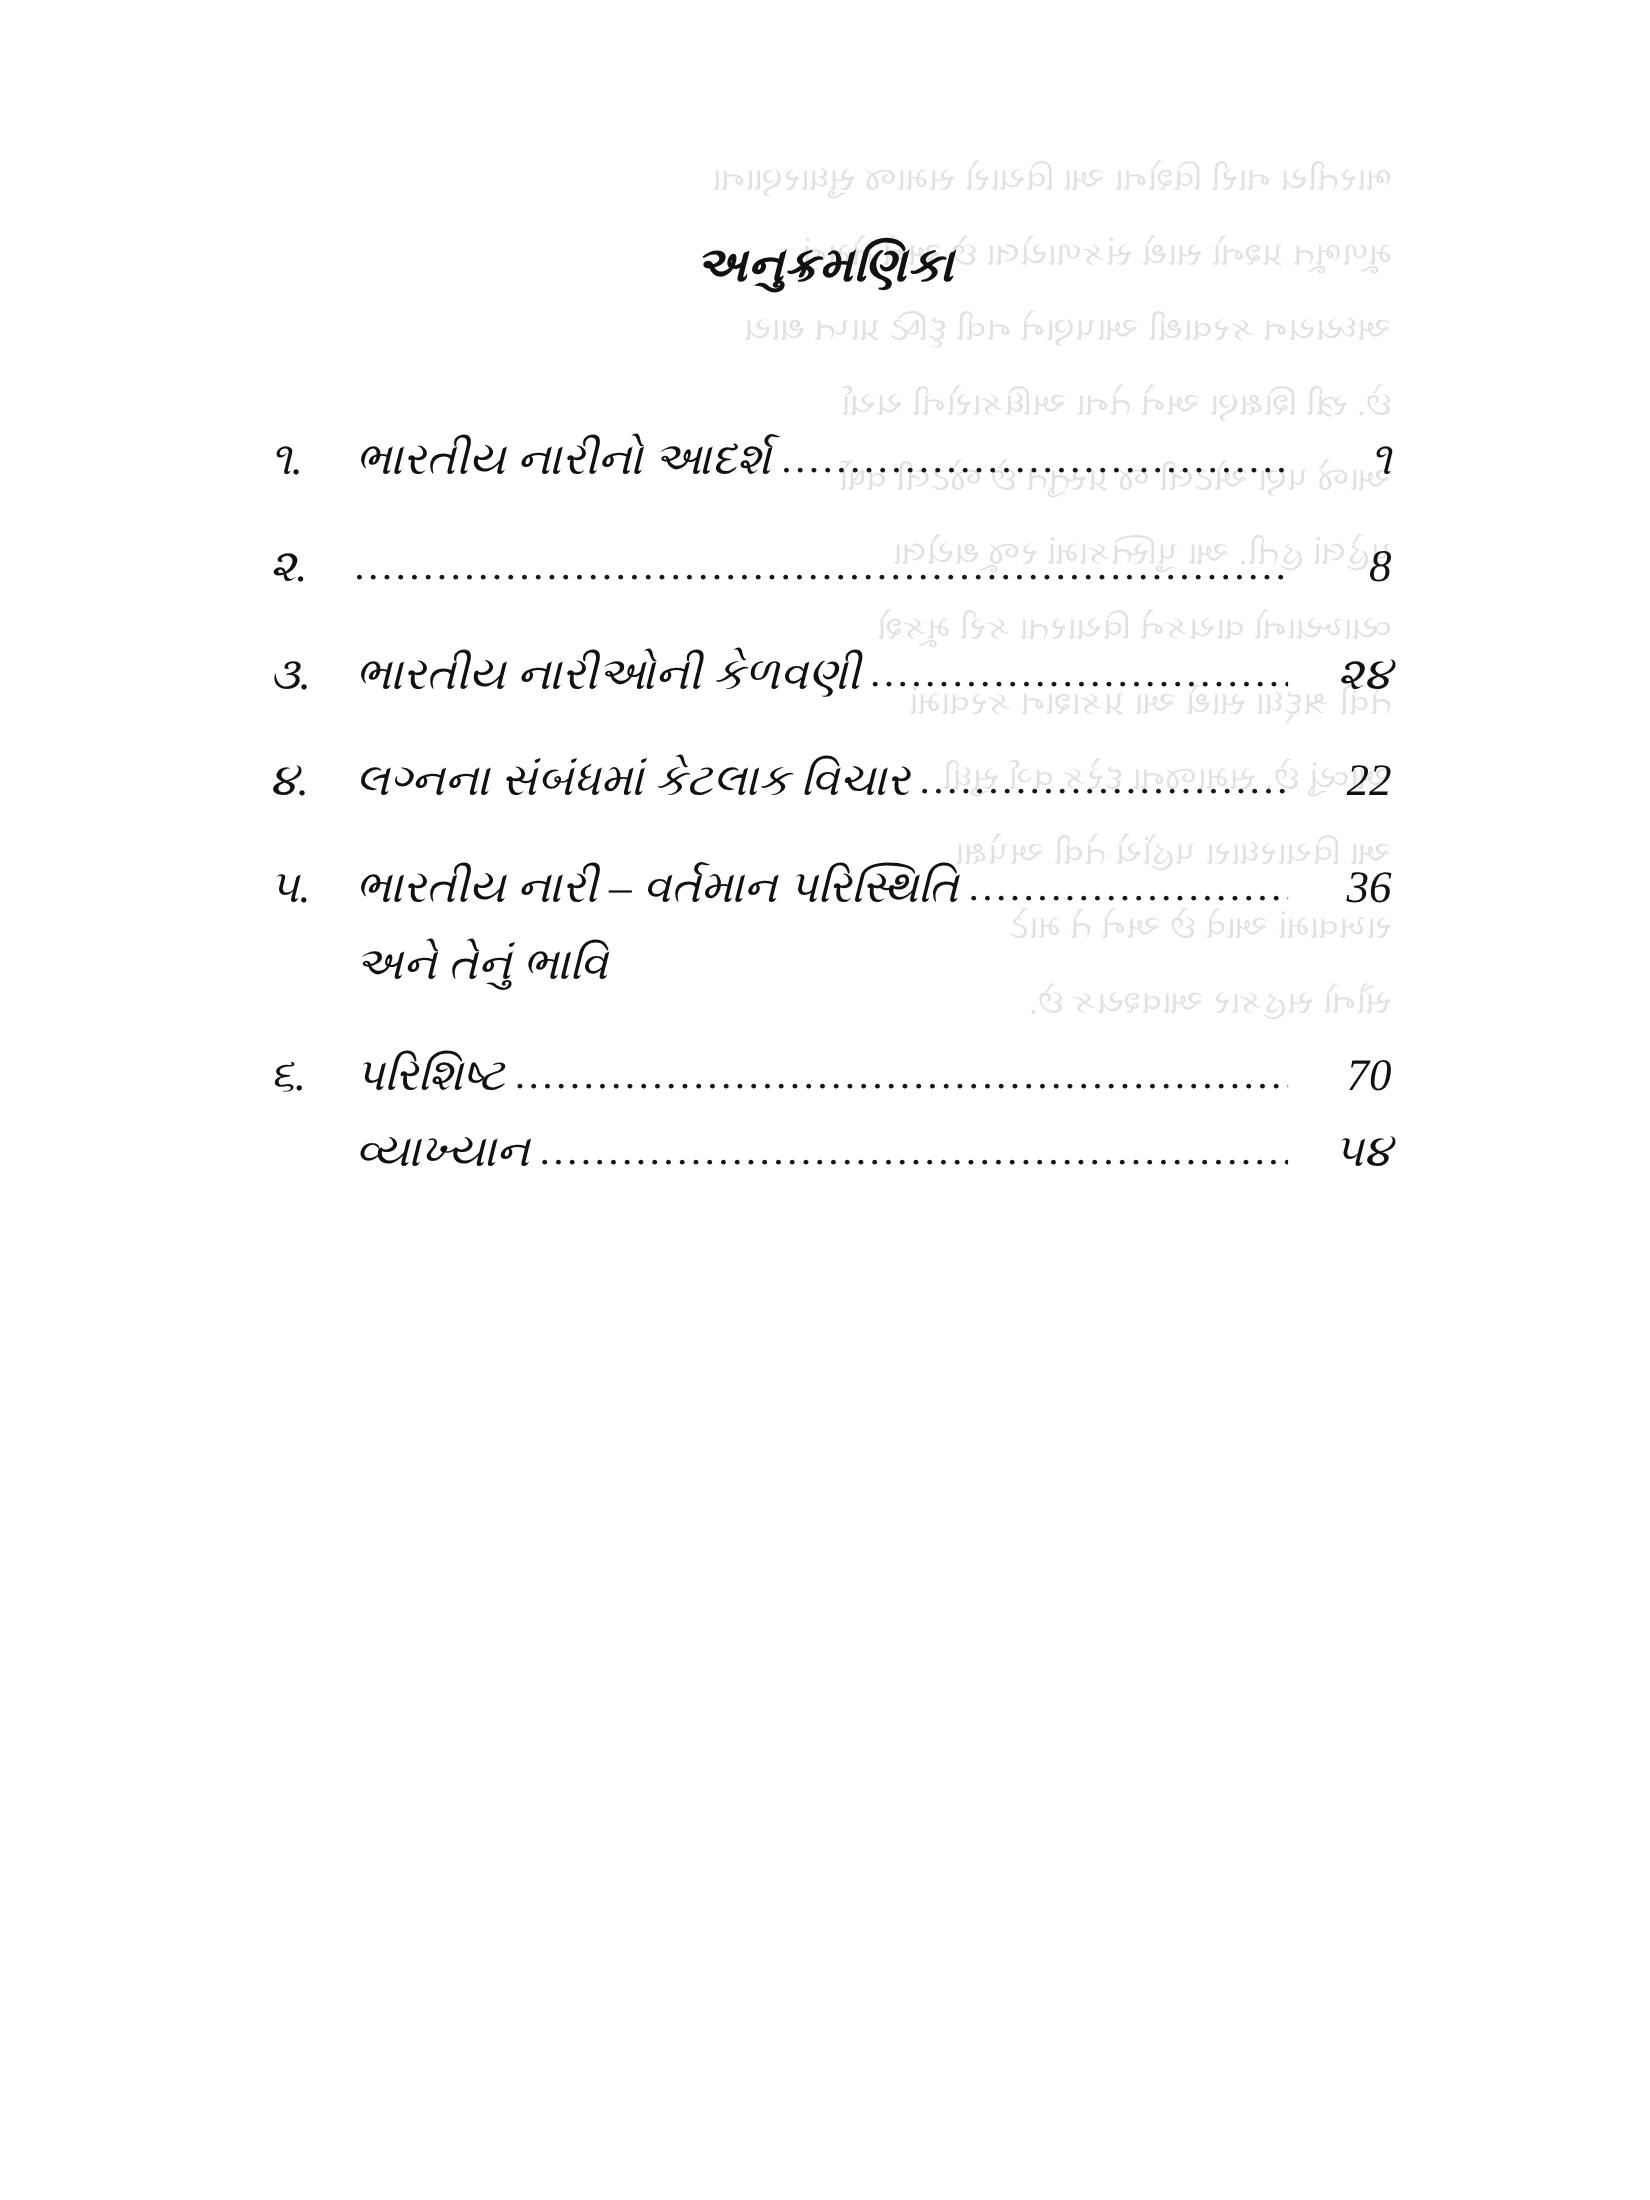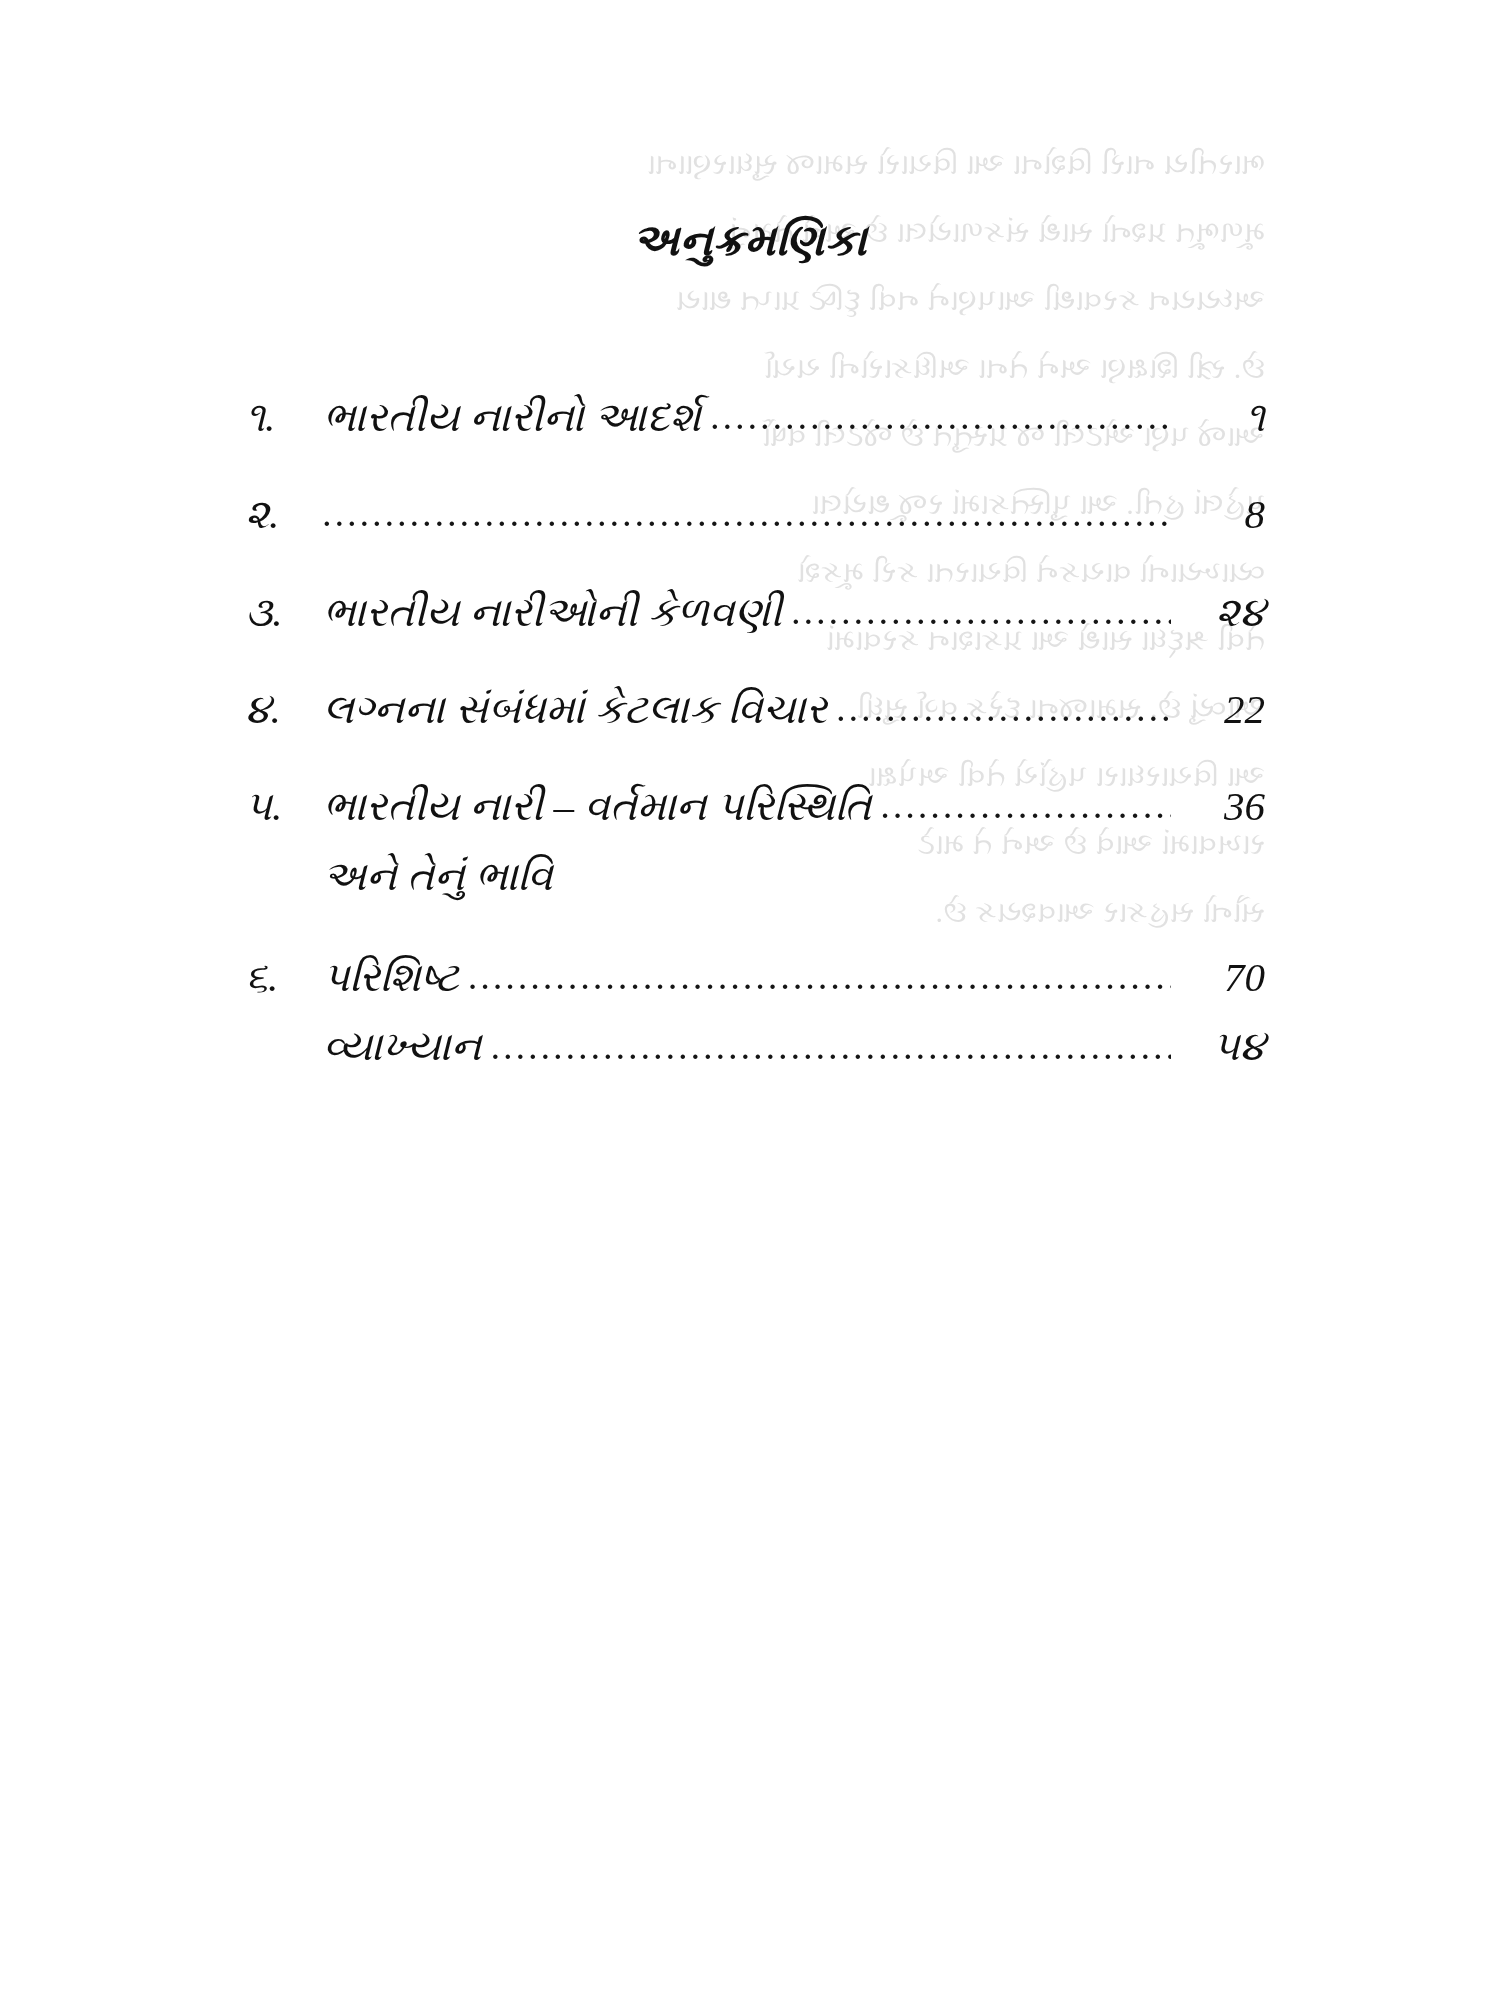--- a/index.html
+++ b/index.html
@@ -68,21 +68,20 @@
     display: flex;
     align-items: baseline;
     font-size: 41px;
     line-height: 1.35;
     margin-bottom: 42px;
     white-space: nowrap;
   }
   .toc-row.continuation {
     margin-top: -28px;
     margin-bottom: 46px;
-    align-items: flex-end;
   }
 
   .toc-num {
     width: 78px;
     flex: 0 0 78px;
     text-align: left;
   }
   .toc-label {
     flex: 0 0 auto;
     padding-right: 10px;

